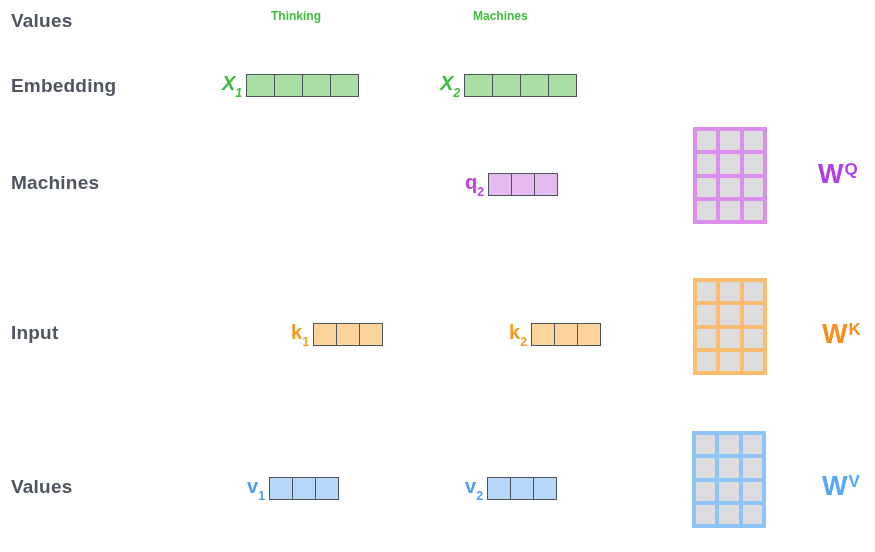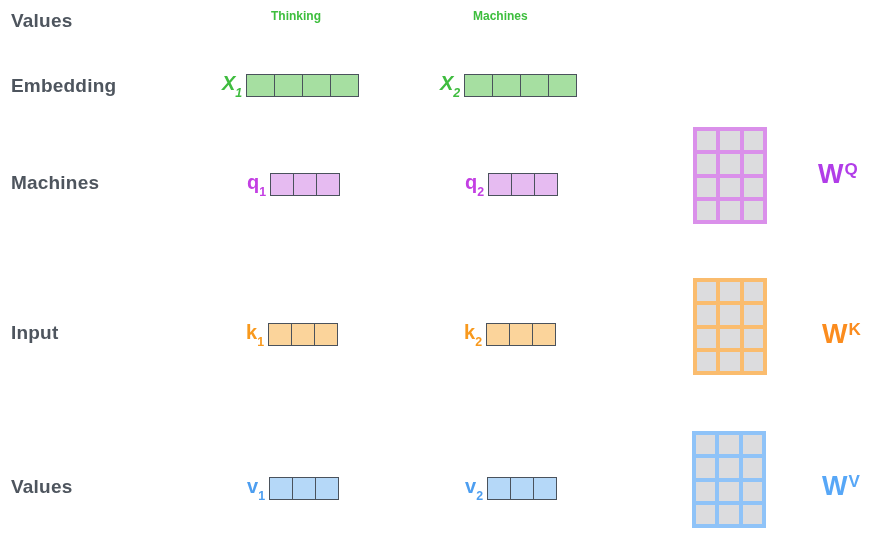--- a/index.html
+++ b/index.html
@@ -20,21 +20,21 @@
   .vlabel sub{font-size:0.62em;position:relative;top:0.18em;left:0;line-height:1;}
   .vbox{display:flex;border:1.5px solid var(--cell-border);}
   .vbox .cell{height:21px;border-right:1.5px solid var(--cell-border);}
   .vbox .cell:last-child{border-right:none;}
   .vbox.w4 .cell{width:27px;}
   .vbox.w3 .cell{width:22px;}
   .green-x{color:var(--x-label-green);font-style:italic;}
   .vbox.green .cell{background:var(--green-fill);}
   .purple-q{color:var(--q-label-purple);}
   .vbox.purple .cell{background:var(--purple-fill);}
-  .orange-k{color:var(--k-label-orange);}
+  .orange-k{color:var(--k-label-orange);margin-left:45px;}
   .vbox.orange .cell{background:var(--orange-fill);}
   .blue-v{color:var(--v-label-blue);}
   .vbox.blue .cell{background:var(--blue-fill);}
   .wmatrix{
     position:absolute;width:74px;height:97px;box-sizing:border-box;
     display:grid;grid-template-columns:repeat(3,1fr);grid-auto-rows:1fr;
     gap:4px;padding:4px;
   }
   .wmatrix .mcell{background:var(--matrix-cell-gray);}
   .wmatrix.purple{background:var(--purple-matrix-border);}
@@ -69,28 +69,20 @@
   <div class="vec" style="left:440px;top:71px">
     <span class="vlabel green-x"><span>X</span><sub>2</sub></span>
     <div class="vbox w4 green">
       <div class="cell"></div>
         <div class="cell"></div>
         <div class="cell"></div>
         <div class="cell"></div>
     </div>
   </div>
 
-  <div class="vec" style="left:247px;top:170px">
-    <span class="vlabel purple-q"><span>q</span><sub>1</sub></span>
-    <div class="vbox w3 purple">
-      <div class="cell"></div>
-        <div class="cell"></div>
-        <div class="cell"></div>
-    </div>
-  </div>
   <div class="vec" style="left:465px;top:170px">
     <span class="vlabel purple-q"><span>q</span><sub>2</sub></span>
     <div class="vbox w3 purple">
       <div class="cell"></div>
         <div class="cell"></div>
         <div class="cell"></div>
     </div>
   </div>
 
   <div class="vec" style="left:246px;top:320px">

